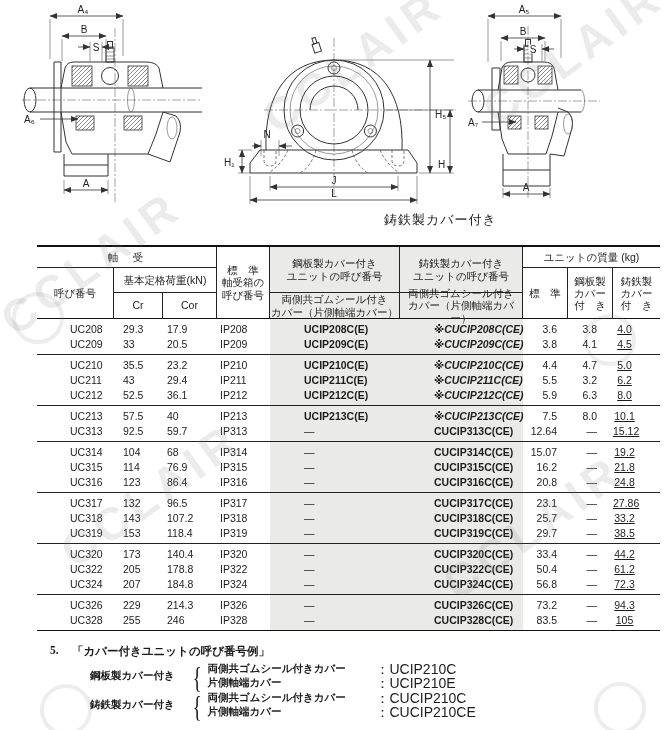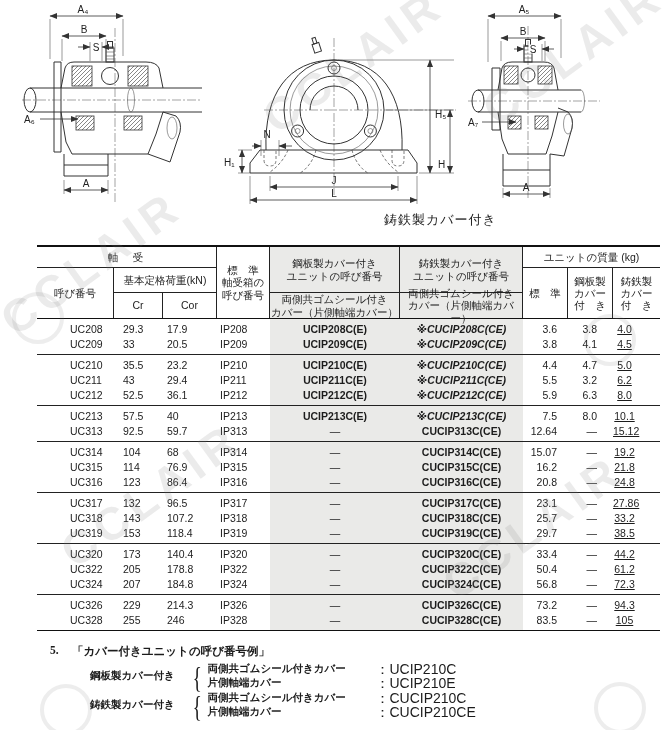--- a/index.html
+++ b/index.html
@@ -50,21 +50,21 @@
   .h-m3{grid-column:9;grid-row:2/4;font-size:9.5px;}
   .tbody{position:relative;z-index:1;}
   .tgroup{padding:2.5px 0;}
   .tgroup:not(:last-child){border-bottom:1px solid #222;}
   .trow{display:grid;grid-template-columns:77px 49px 54px 53px 130px 123px 45px 45px 47px;
       height:15px;line-height:15px;font-size:10.5px;}
   .c1{padding-left:33px;}
   .c2{padding-left:9px;}
   .c3{padding-left:4px;}
   .c4{padding-left:3px;}
-  .c5,.c6{text-align:center;font-weight:bold;}
+  .c5,.c6{text-align:left;font-weight:bold;padding-left:34px;}
   .c7{text-align:right;padding-right:11px;}
   .c8{text-align:right;padding-right:16px;}
   .c9{text-align:center;padding-right:24px;text-decoration:underline;}
   .em-it{font-style:italic;}
   .is-dash{font-weight:normal;}
   
   .footnote{position:absolute;left:50px;top:644px;z-index:1;
       font-family:"Liberation Serif","DejaVu Serif",serif;}
   .fn-head{font-size:11.5px;font-weight:600;display:flex;}
   .fn-no{width:22px;}

